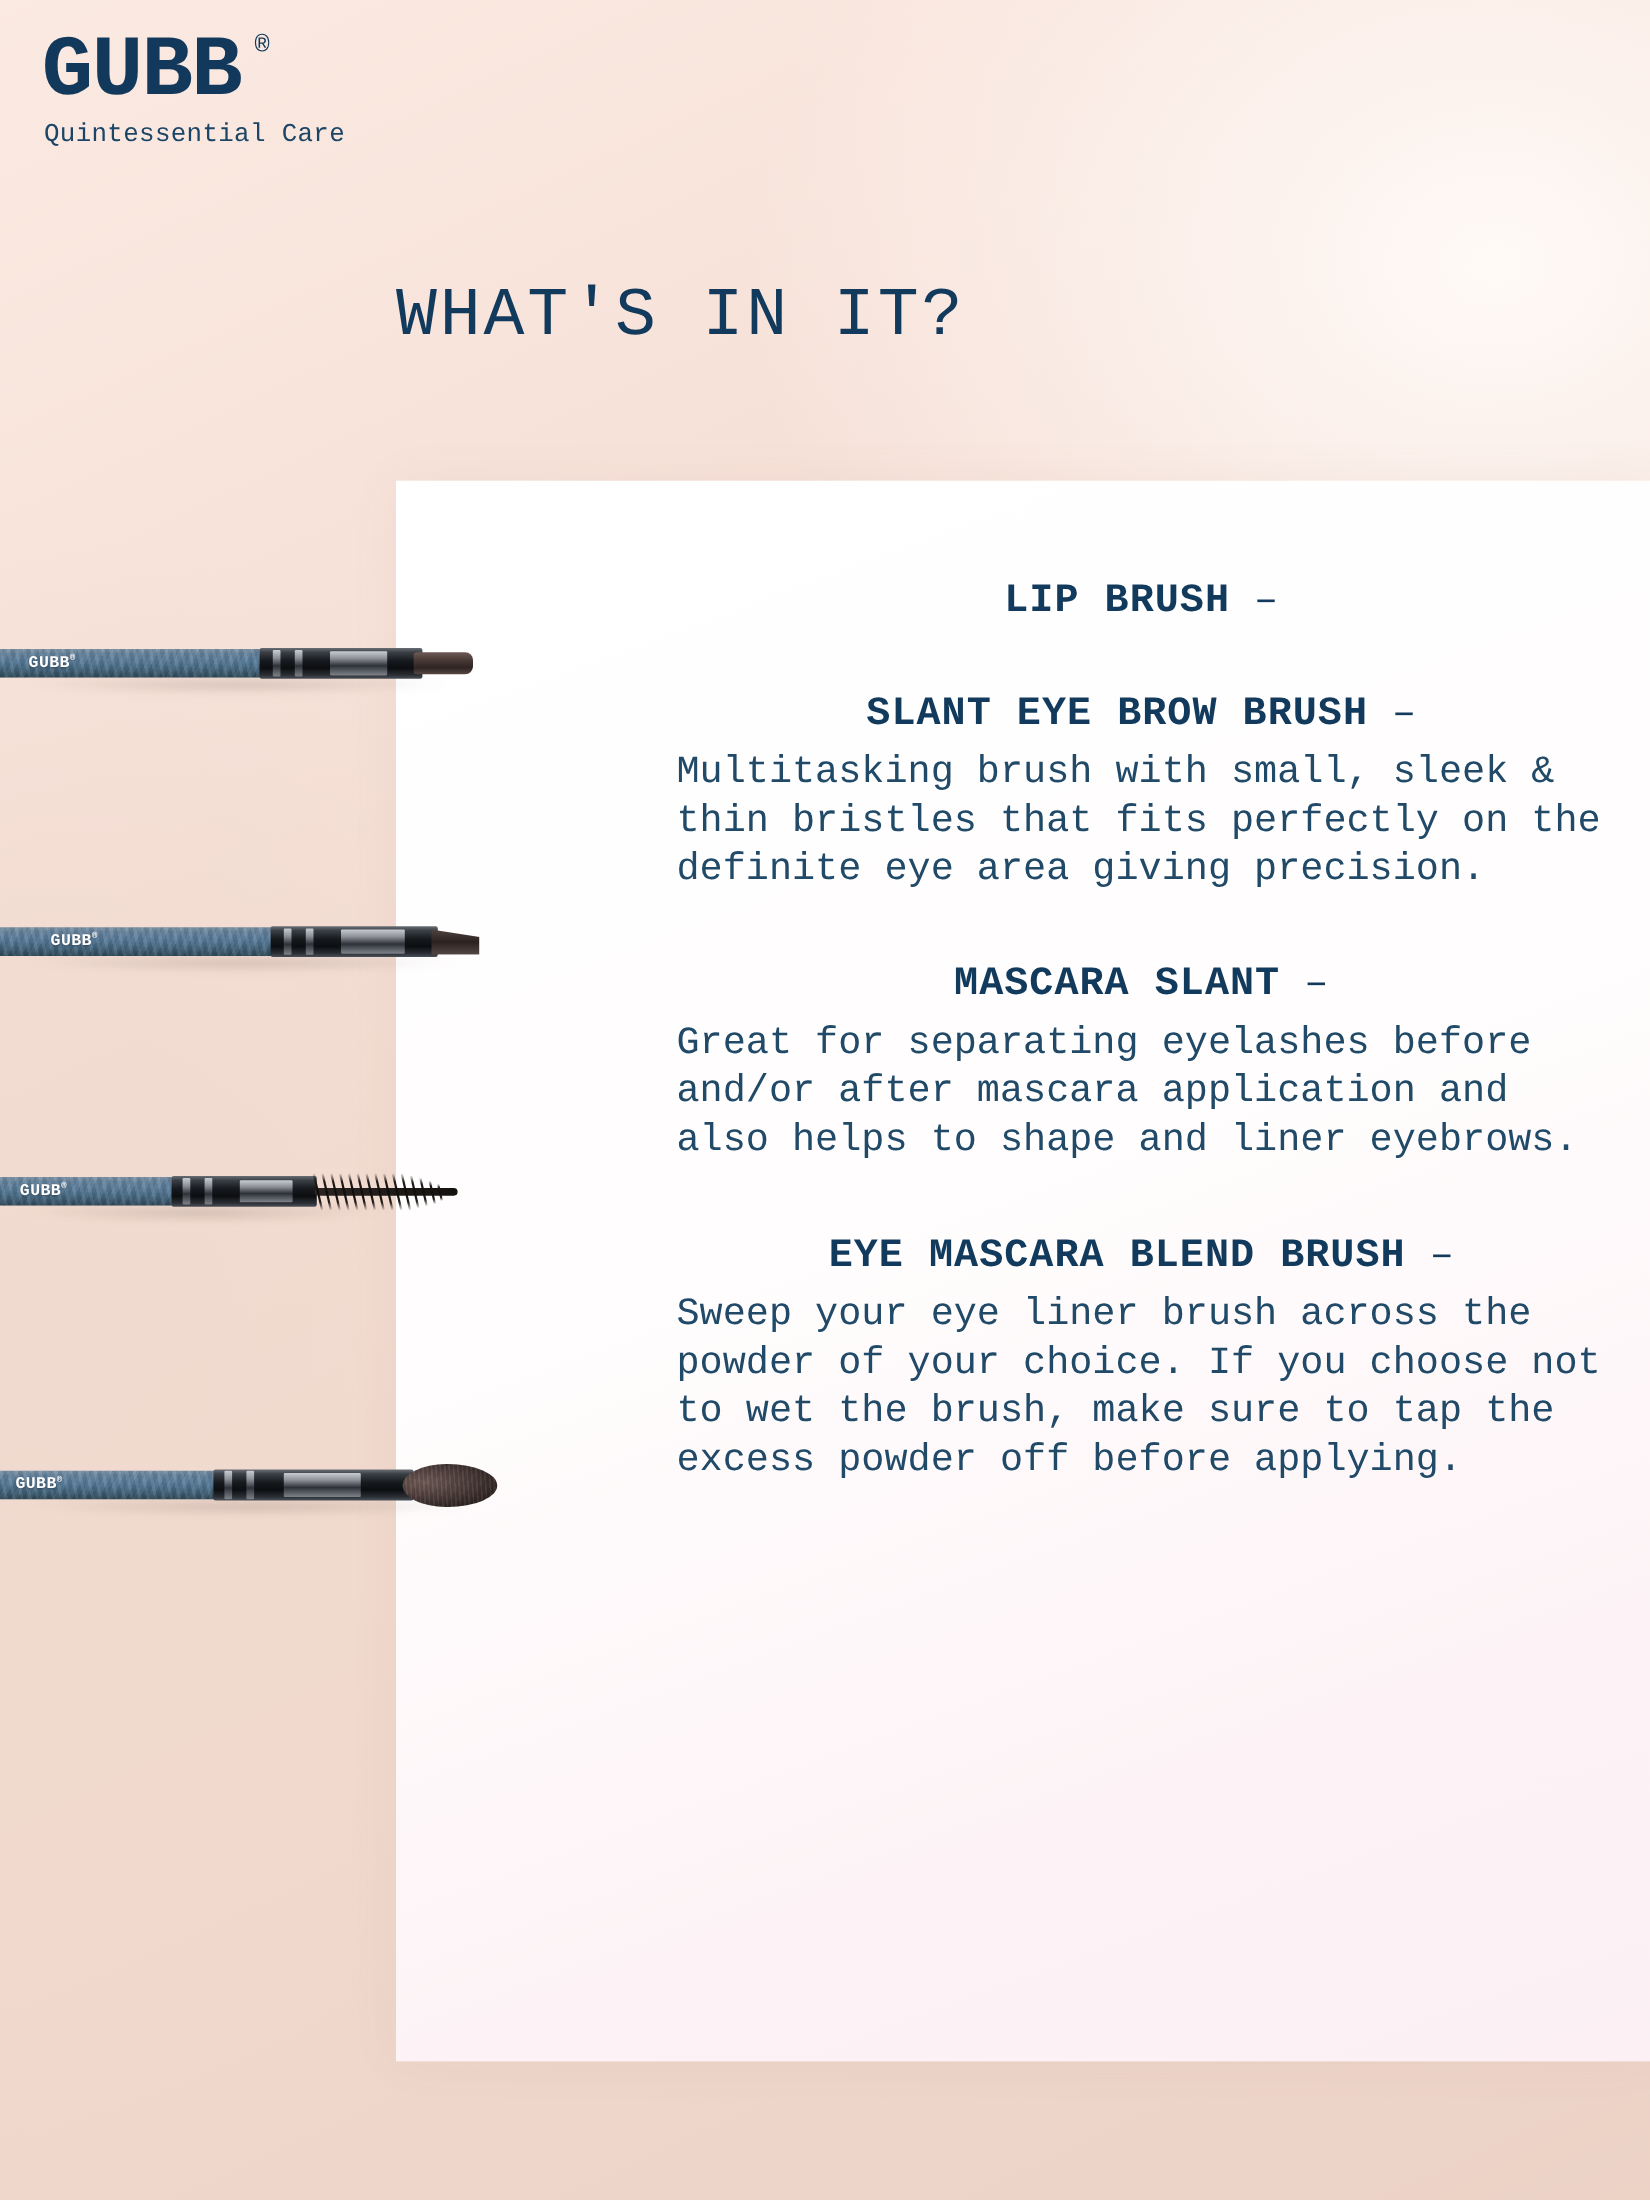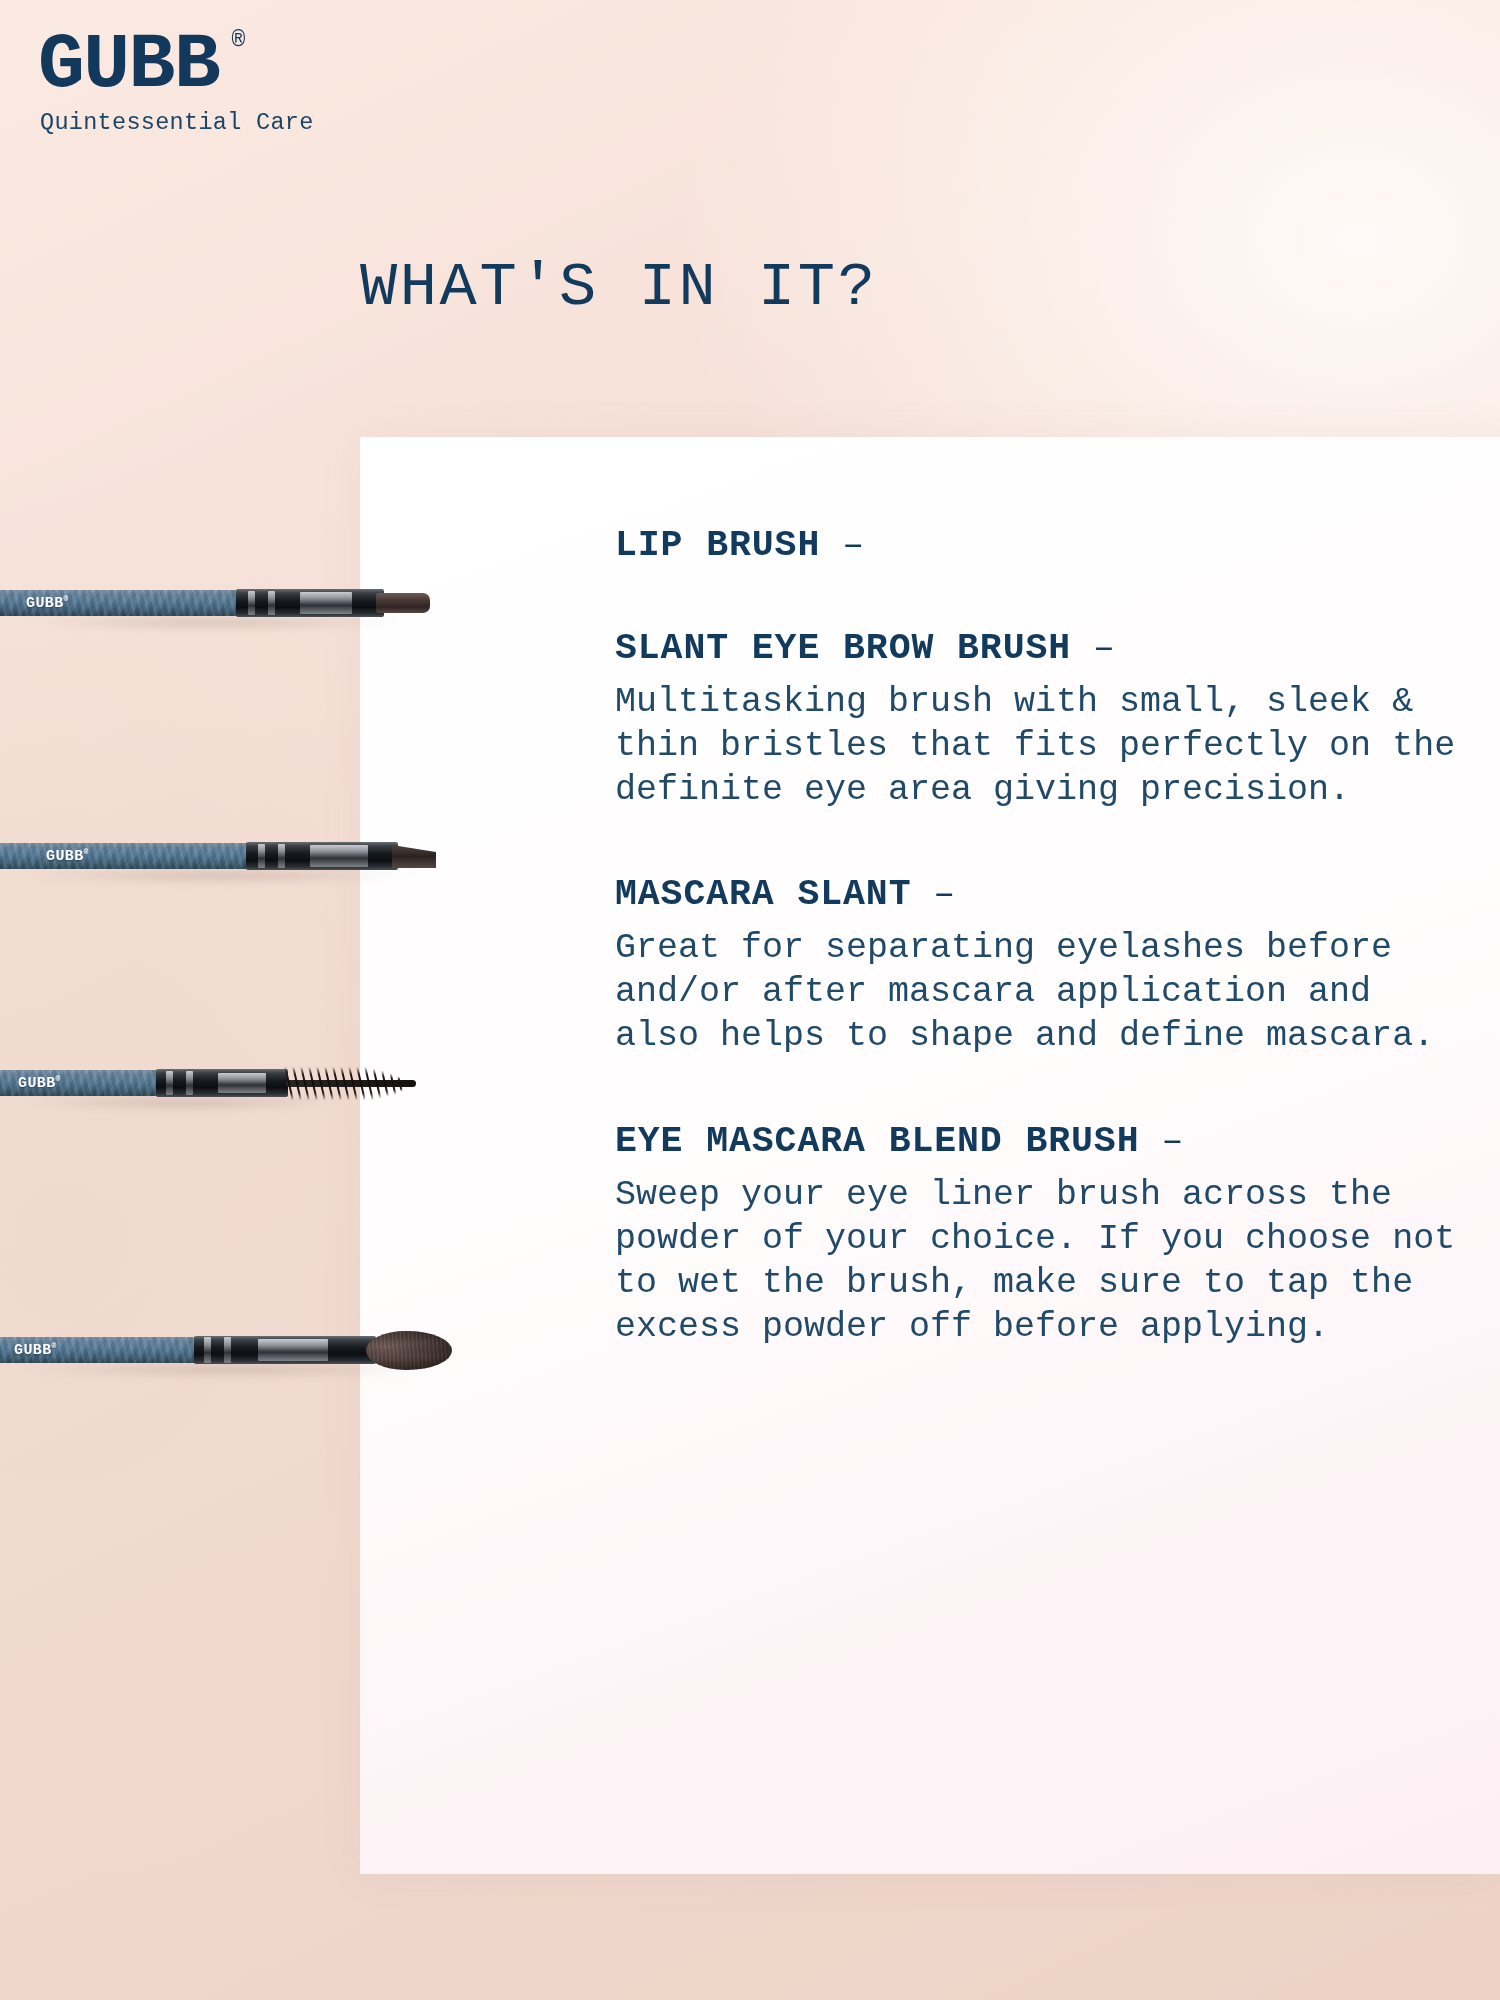--- a/index.html
+++ b/index.html
@@ -87,20 +87,21 @@
   }
   .section { margin-bottom: 62px; }
   .section:last-child { margin-bottom: 0; }
   .sec-title {
     font-size: 36.5px;
     font-weight: 700;
     letter-spacing: 0.9px;
     color: #123a5c;
     margin: 0 0 11px 0;
     white-space: nowrap;
+    text-align: center;
   }
   .sec-dash {
     font-weight: 400;
     letter-spacing: 0;
   }
   .sec-body {
     font-size: 35px;
     line-height: 1.26;
     font-weight: 400;
     color: #214a68;
@@ -326,21 +327,21 @@
       <h2 class="sec-title">
         <span>SLANT EYE BROW BRUSH</span><span class="sec-dash">&nbsp;<span>–</span></span>
       </h2>
       <p class="sec-body">Multitasking brush with small, sleek &amp; thin bristles that fits perfectly on the definite eye area giving precision.</p>
     </div>
 
     <div class="section">
       <h2 class="sec-title">
         <span>MASCARA SLANT</span><span class="sec-dash">&nbsp;<span>–</span></span>
       </h2>
-      <p class="sec-body">Great for separating eyelashes before and/or after mascara application and also helps to shape and define mascara.</p>
+      <p class="sec-body">Great for separating eyelashes before and/or after mascara application and also helps to shape and liner eyebrows.</p>
     </div>
 
     <div class="section">
       <h2 class="sec-title">
         <span>EYE MASCARA BLEND BRUSH</span><span class="sec-dash">&nbsp;<span>–</span></span>
       </h2>
       <p class="sec-body">Sweep your eye liner brush across the powder of your choice. If you choose not to wet the brush, make sure to tap the excess powder off before applying.</p>
     </div>
 
   </div>

